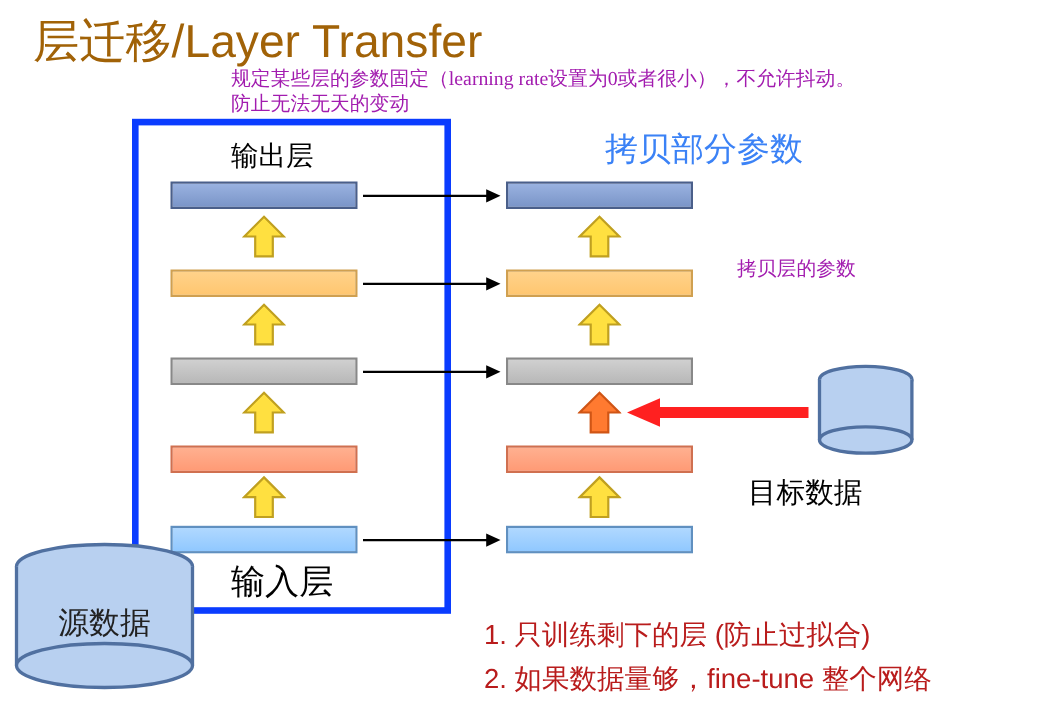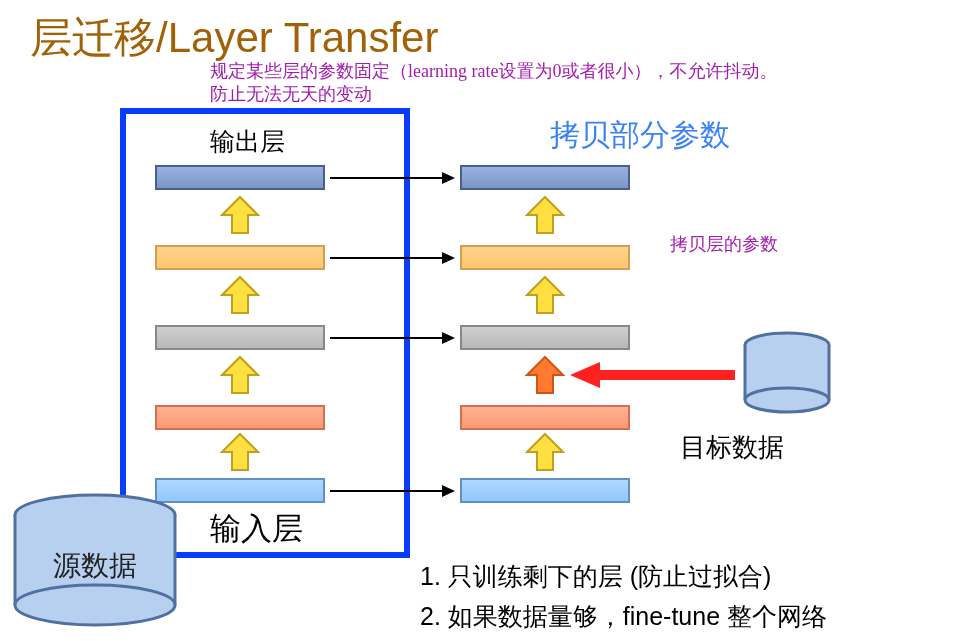--- a/index.html
+++ b/index.html
@@ -19,21 +19,21 @@
 .bar.orange { background: linear-gradient(#ffd28a, #ffc670); border-color: #d0a050; }
 .bar.gray { background: linear-gradient(#d0d0d0, #b8b8b8); border-color: #888; }
 .bar.red { background: linear-gradient(#ffb090, #ff9a75); border-color: #d07050; }
 .bar.lblue { background: linear-gradient(#b0d8ff, #90c8ff); border-color: #6090c0; }
 .left-col { left: 155px; }
 .right-col { left: 460px; }
 .arrow-up { position: absolute; width: 40px; height: 40px; }
 .cyl { position: absolute; }
 .src-db { top: 490px; left: 10px; }
 .tgt-db { top: 330px; left: 740px; }
-.bullet { position: absolute; font-size: 25px; left: 420px; color: #000000; }
+.bullet { position: absolute; font-size: 25px; left: 440px; color: #b91c1c; }
 .b1 { top: 560px; }
 .b2 { top: 600px; text-align: center; }
 .watermark { position: absolute; bottom: 18px; right: 60px; color: #bbb; font-size: 14px; opacity: 0.4; }
 </style>
 </head>
 <body>
 
 <div class="title">层迁移/Layer Transfer</div>
 
 <div class="note-red note1" style="white-space:pre-line;">规定某些层的参数固定（learning rate设置为0或者很小），不允许抖动。

